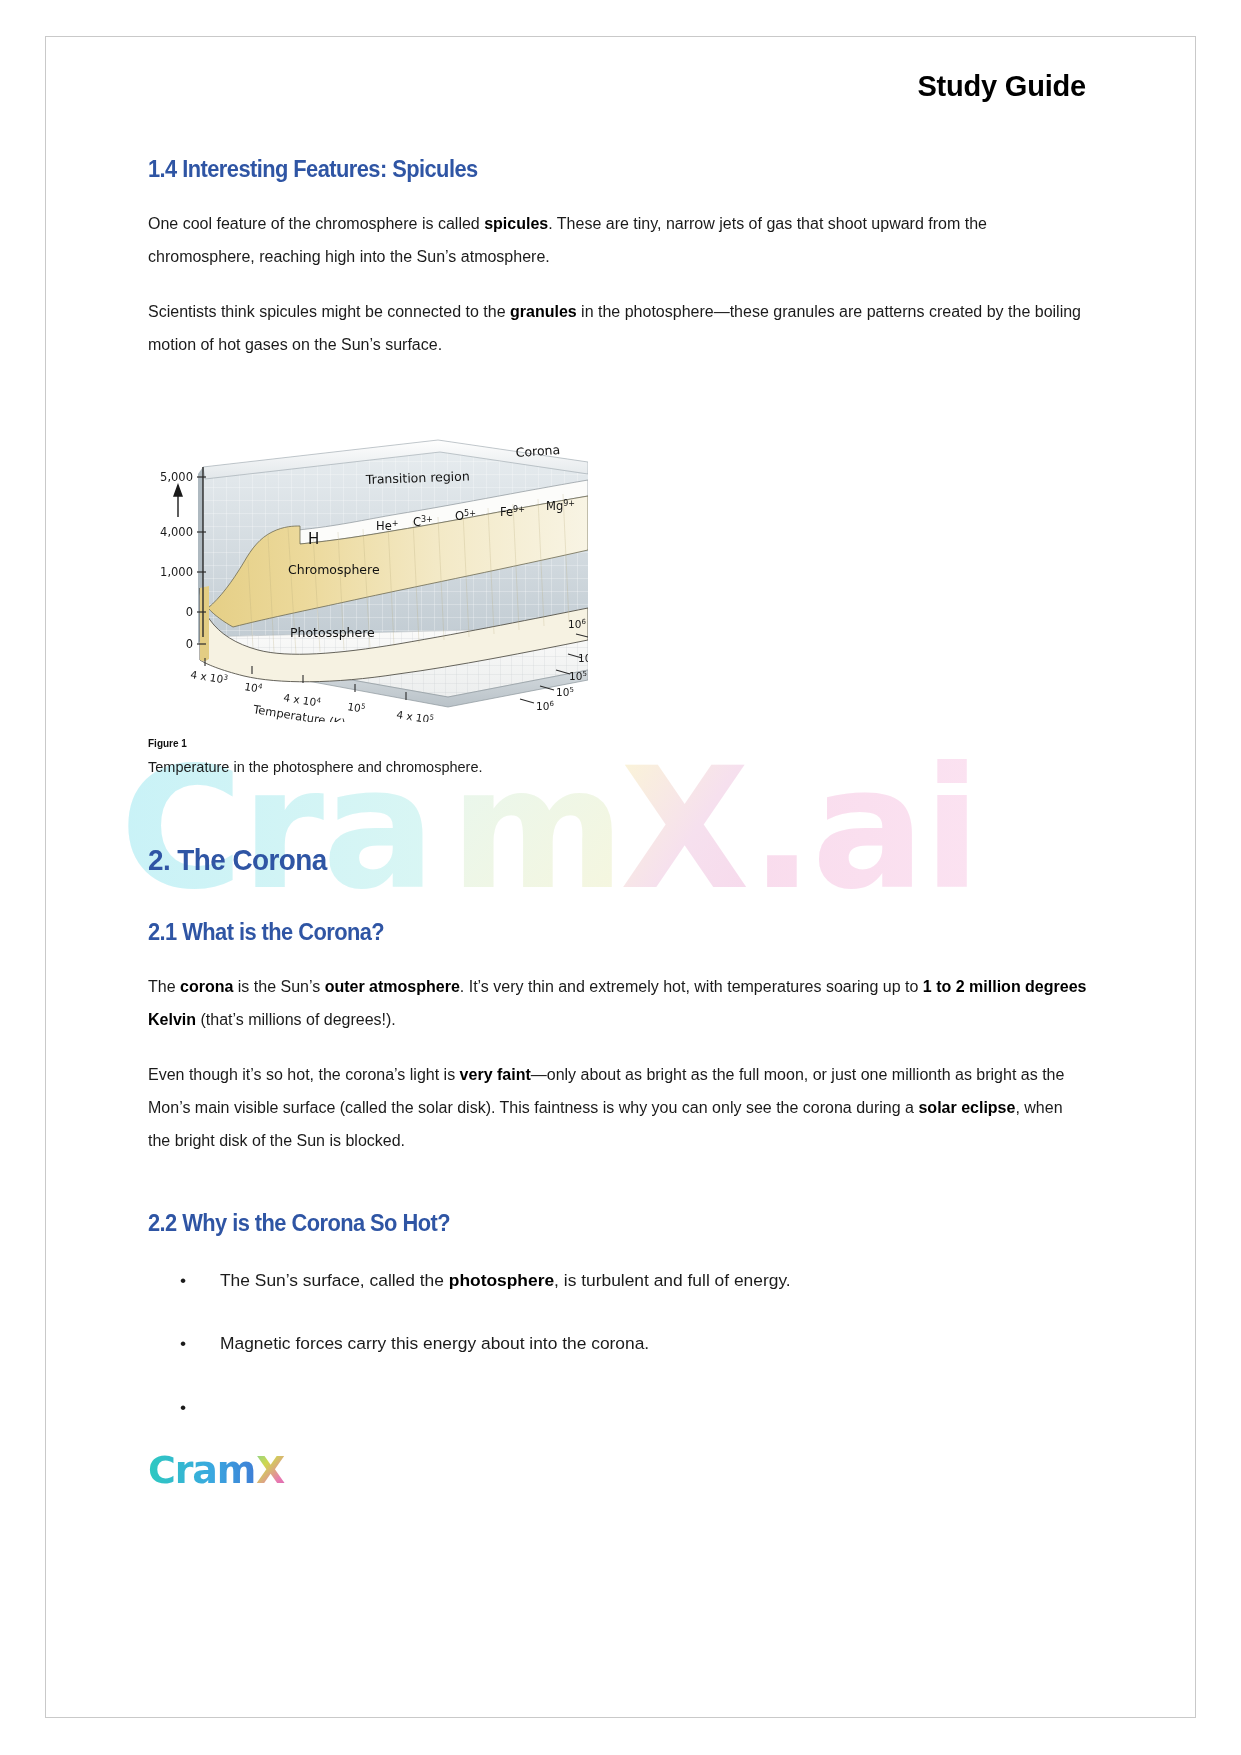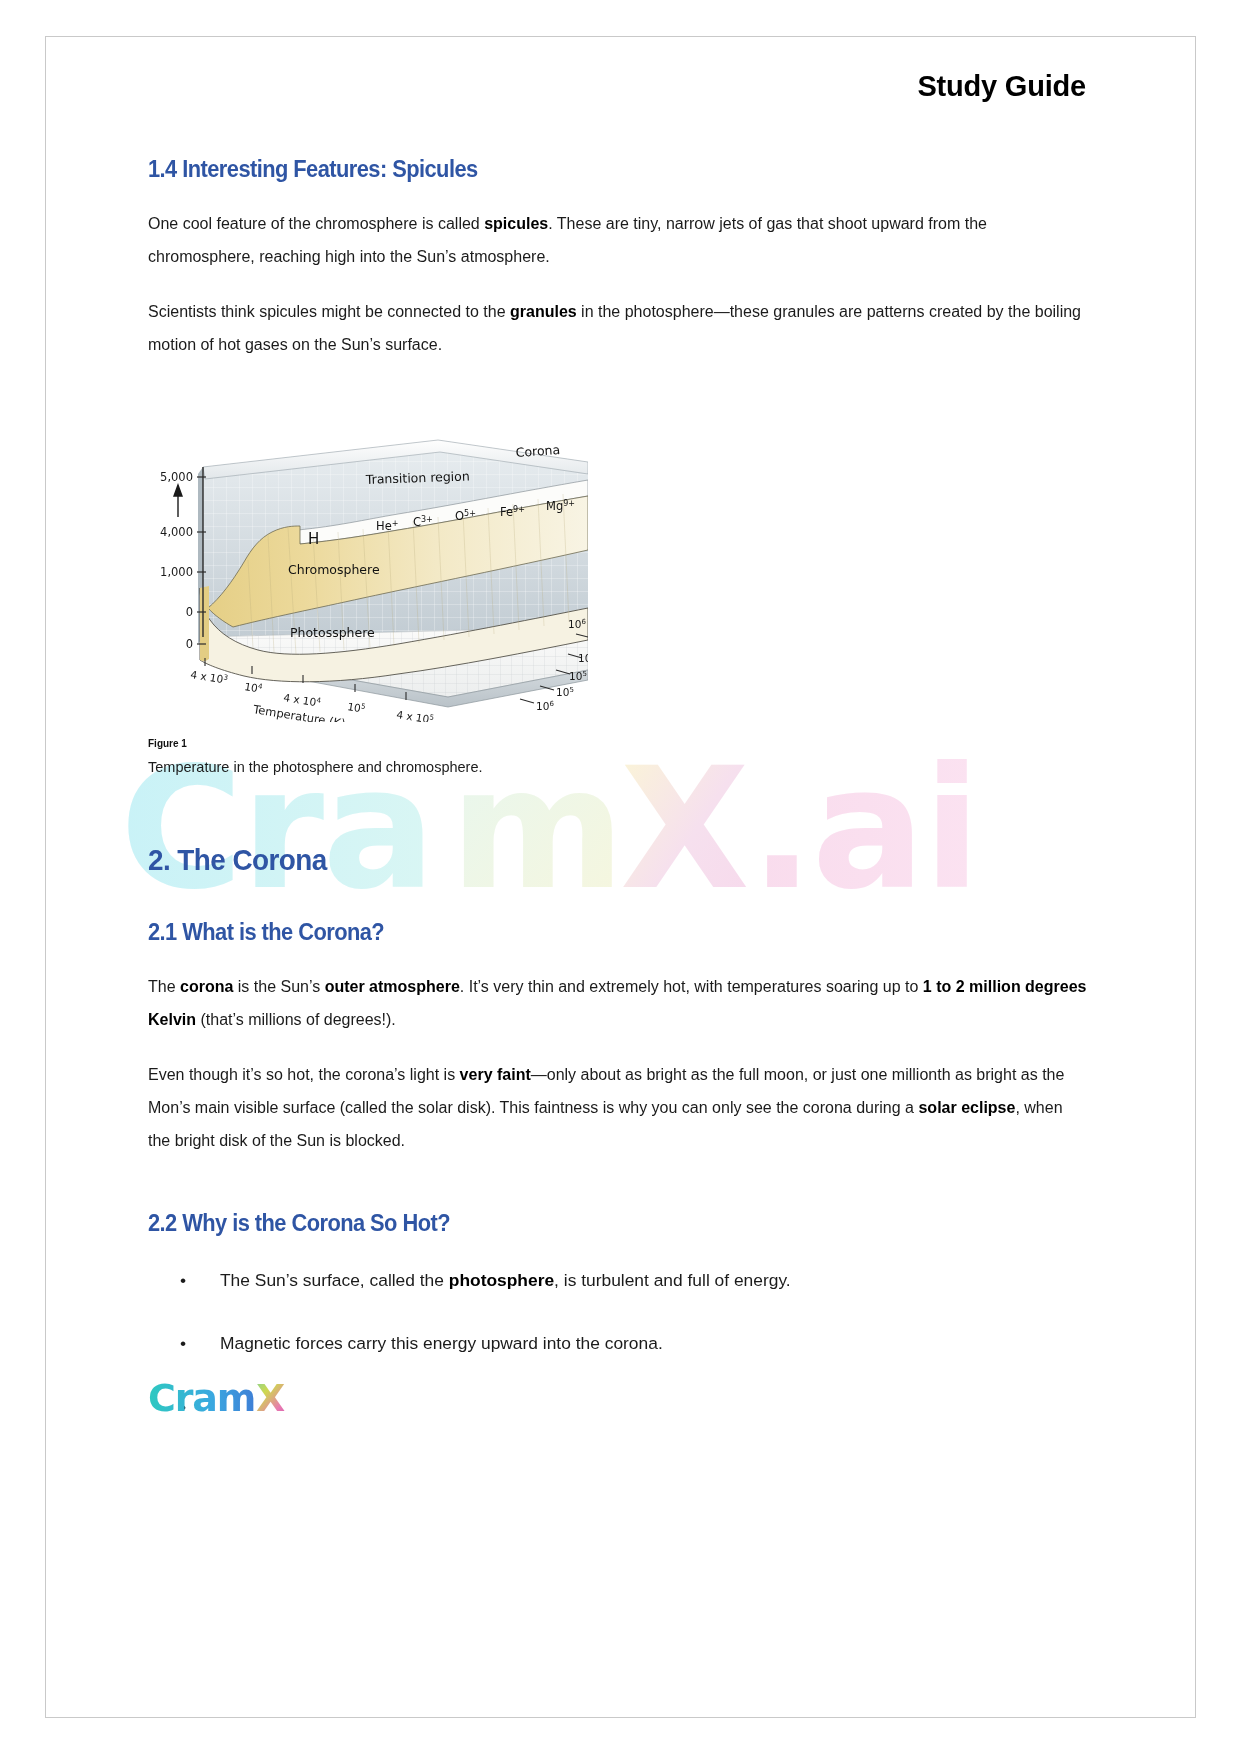--- a/index.html
+++ b/index.html
@@ -149,21 +149,21 @@
     font-size: 168px;
     font-weight: bold;
     letter-spacing: -2px;
     line-height: 1;
   }
 
   
   .footer-logo {
     position: absolute;
     left: 148px;
-    top: 1376px;
+    top: 1448px;
     display: flex;
     align-items: baseline;
     z-index: 3;
   }
   .footer-logo .cram {
     font-family: "DejaVu Sans", sans-serif;
     font-size: 38px;
     font-weight: bold;
     letter-spacing: -1.2px;
     background: linear-gradient(90deg, #2ec9c0 0%, #3aa8e0 60%, #3e7fd6 100%);
@@ -413,21 +413,21 @@
     <h3 class="sec-h3" style="margin-top:52px;">2.2 Why is the Corona So Hot?</h3>
 
 
     <ul class="bullets">
       <li>
         <span class="bullet-dot">•</span>
         <span>The Sun’s surface, called the </span><b>photosphere</b><span>, is turbulent and full of energy.</span>
       </li>
       <li>
         <span class="bullet-dot">•</span>
-        <span>Magnetic forces carry this energy upward into the corona.</span>
+        <span>Magnetic forces carry this energy about into the corona.</span>
       </li>
       <li>
         <span class="bullet-dot">•</span>
       </li>
     </ul>
 
   </div>
 
   <div class="footer-logo">
     <span class="cram">Cram</span>

